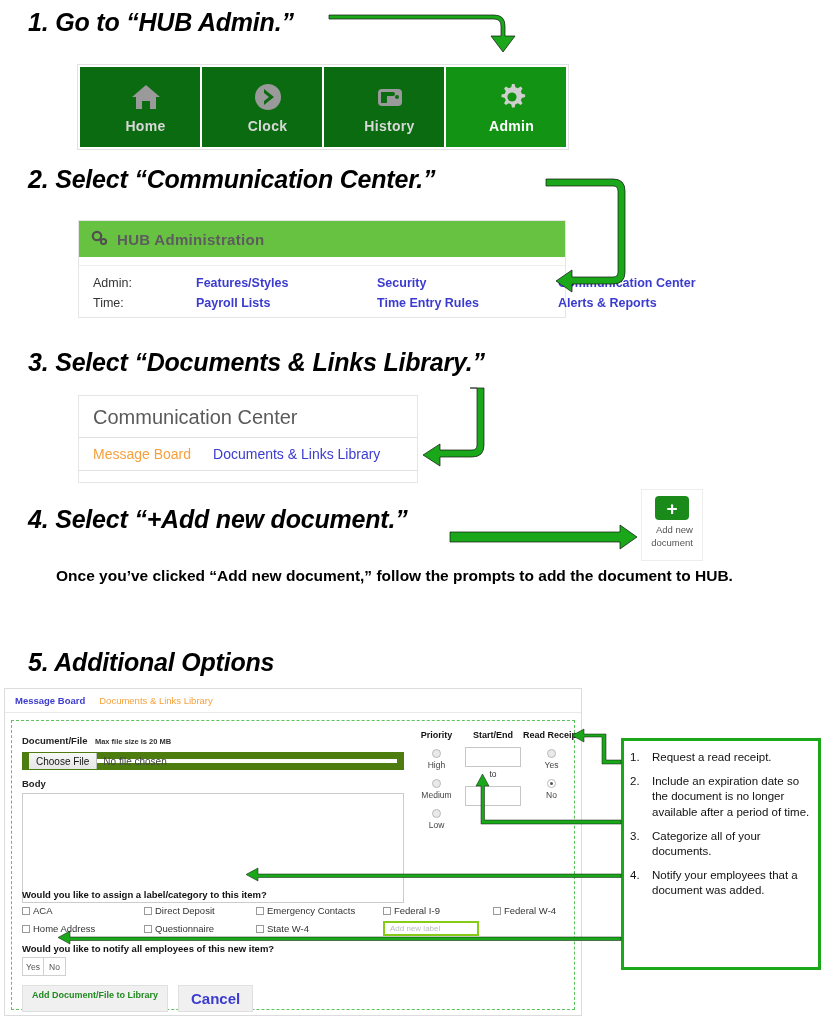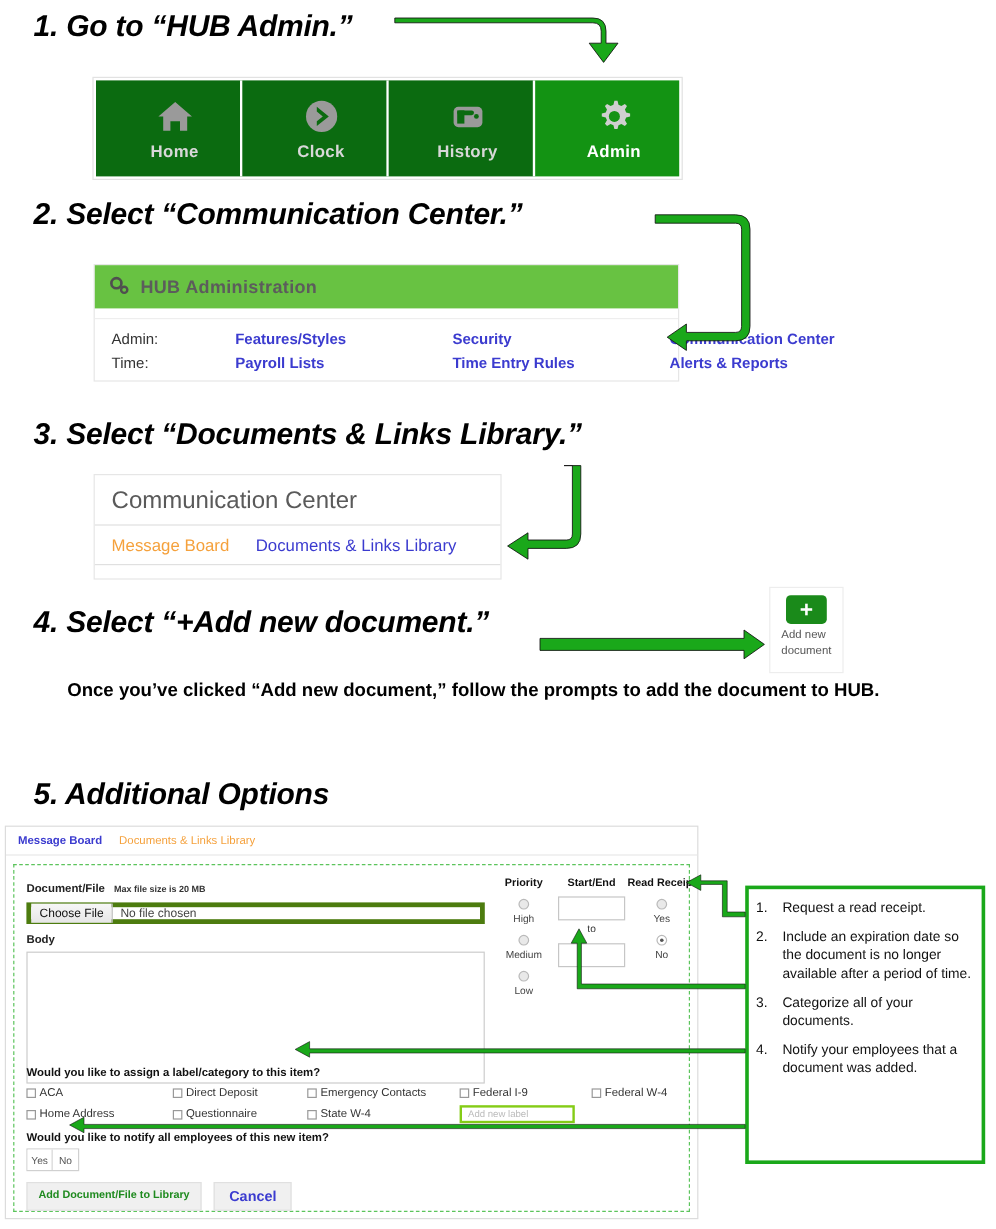--- a/index.html
+++ b/index.html
@@ -170,21 +170,21 @@
     justify-content: center;
     color: #ffffff;
     font-size: 19px;
     font-weight: bold;
     line-height: 1;
   }
   .add-doc-label {
     margin-top: 4px;
     font-size: 9.5px;
     color: #555555;
-    text-align: left;
+    text-align: right;
     line-height: 1.35;
   }
 
   
   .form-panel {
     position: absolute;
     left: 4px; top: 688px;
     width: 578px; height: 328px;
     background: #ffffff;
     border: 1px solid #dcdcdc;
@@ -215,21 +215,21 @@
   }
   .field-hint {
     font-size: 7.5px;
     font-weight: bold;
     color: #333333;
     margin-left: 3px;
   }
   .file-row {
     margin-top: 4px;
     height: 18px;
-    border: 4px solid #4d7c0f;
+    border: 7px solid #4d7c0f;
     background: #ffffff;
     display: flex;
     align-items: center;
     font-size: 10px;
   }
   .choose-file-btn {
     height: 16px;
     padding: 0 7px;
     background: linear-gradient(#f7f7f7,#e6e6e6);
     border-right: 1px solid #bdbdbd;
@@ -394,21 +394,21 @@
     color: #1f8a1f;
     font-size: 9px;
     font-weight: bold;
     cursor: pointer;
   }
   .btn-cancel {
     padding: 4px 12px;
     background: #f0f0f0;
     border: 1px solid #e0e0e0;
     color: #3b3bcf;
-    font-size: 12px;
+    font-size: 15px;
     font-weight: bold;
     cursor: pointer;
   }
 
   
   .callout {
     position: absolute;
     left: 621px; top: 738px;
     width: 200px; height: 232px;
     background: #ffffff;

